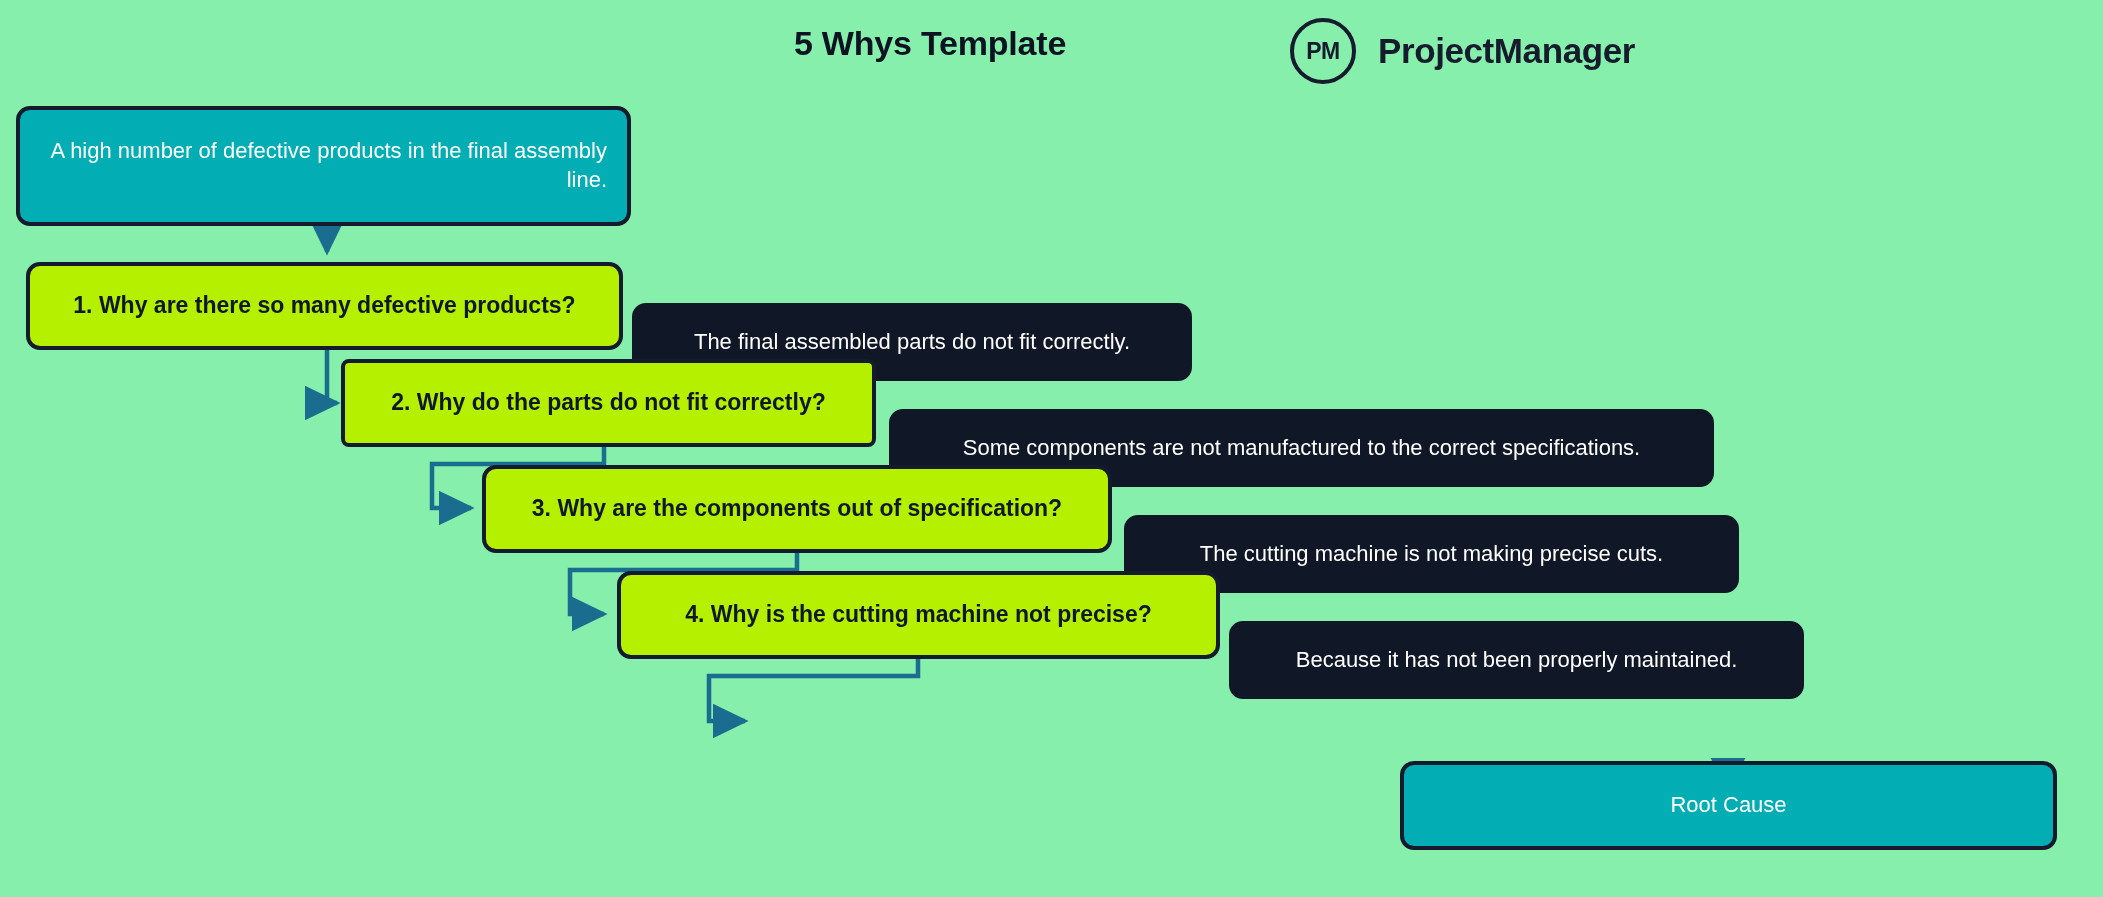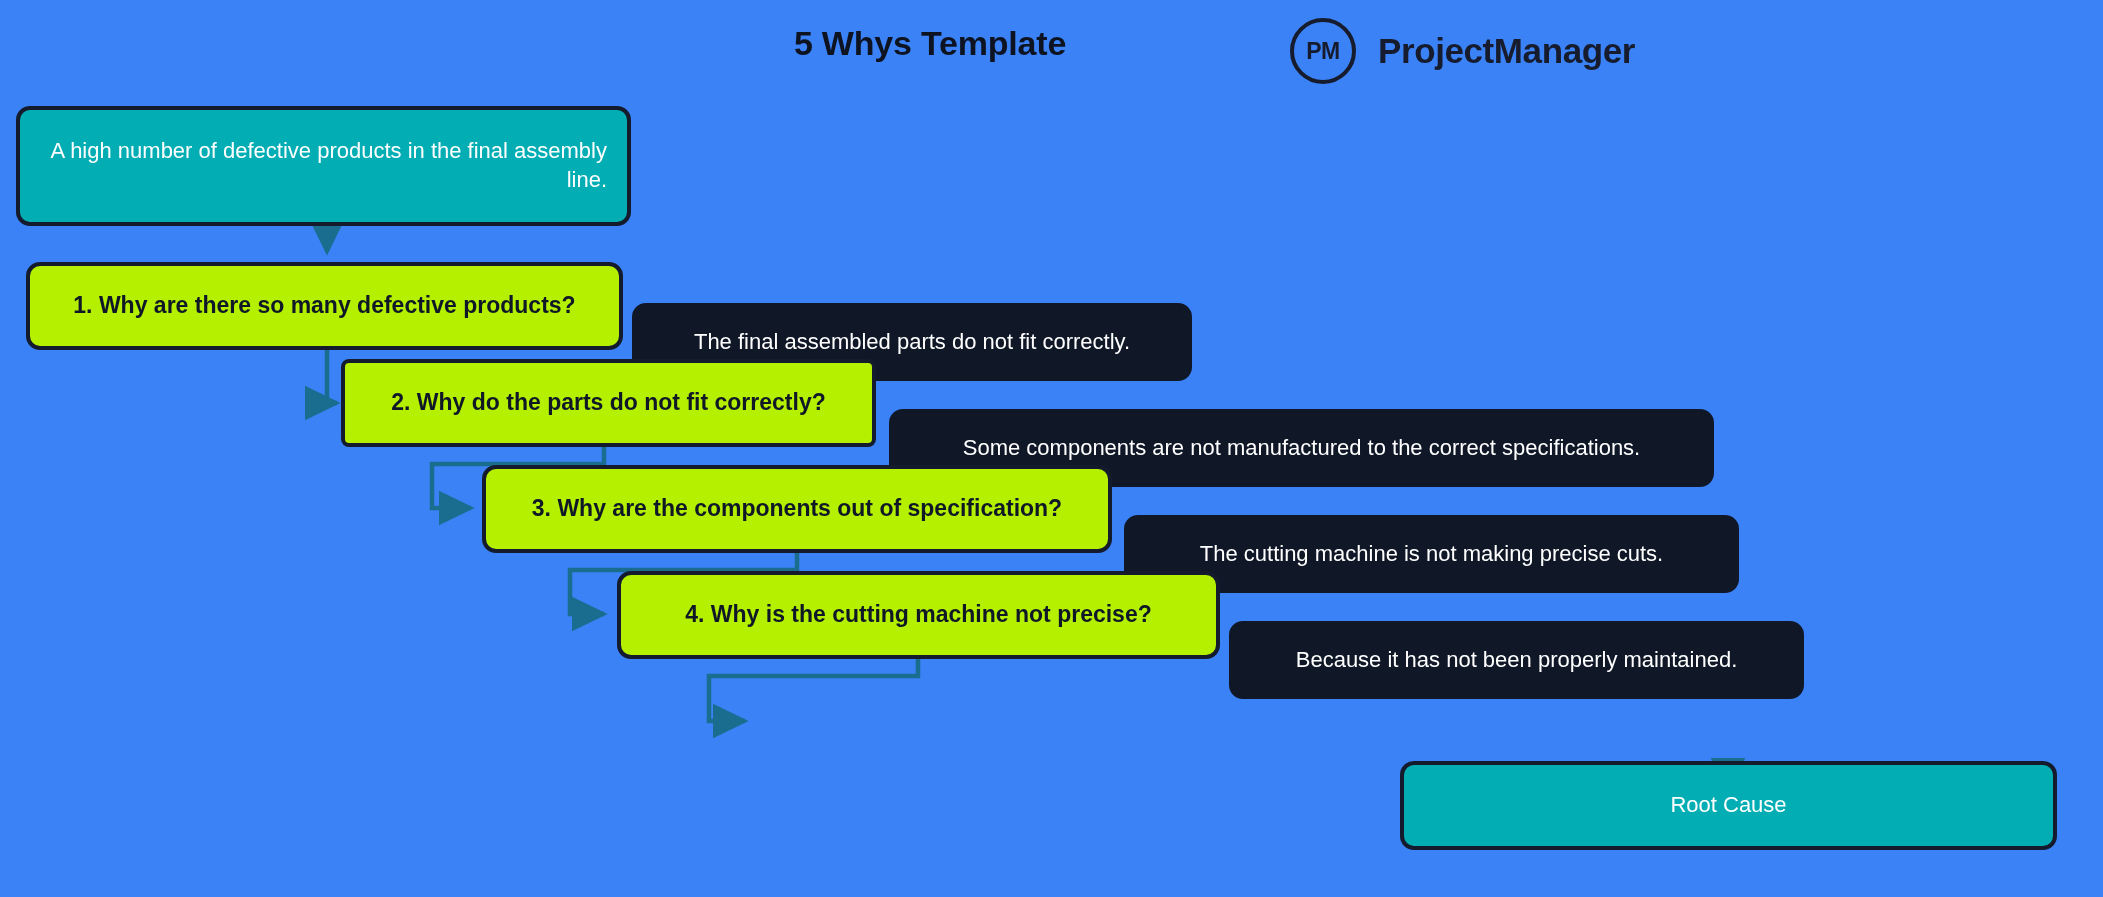--- a/index.html
+++ b/index.html
@@ -7,21 +7,21 @@
     width: 2103px;
     height: 897px;
     background: #ffffff;
     font-family: "Liberation Sans", sans-serif;
     overflow: hidden;
   }
   #stage {
     position: relative;
     width: 2103px;
     height: 897px;
-    background: #3b82f6;
+    background: #86efac;
   }
 
   
   #page-title {
     position: absolute;
     left: 560px;
     top: 24px;
     width: 740px;
     text-align: center;
     font-size: 34px;

